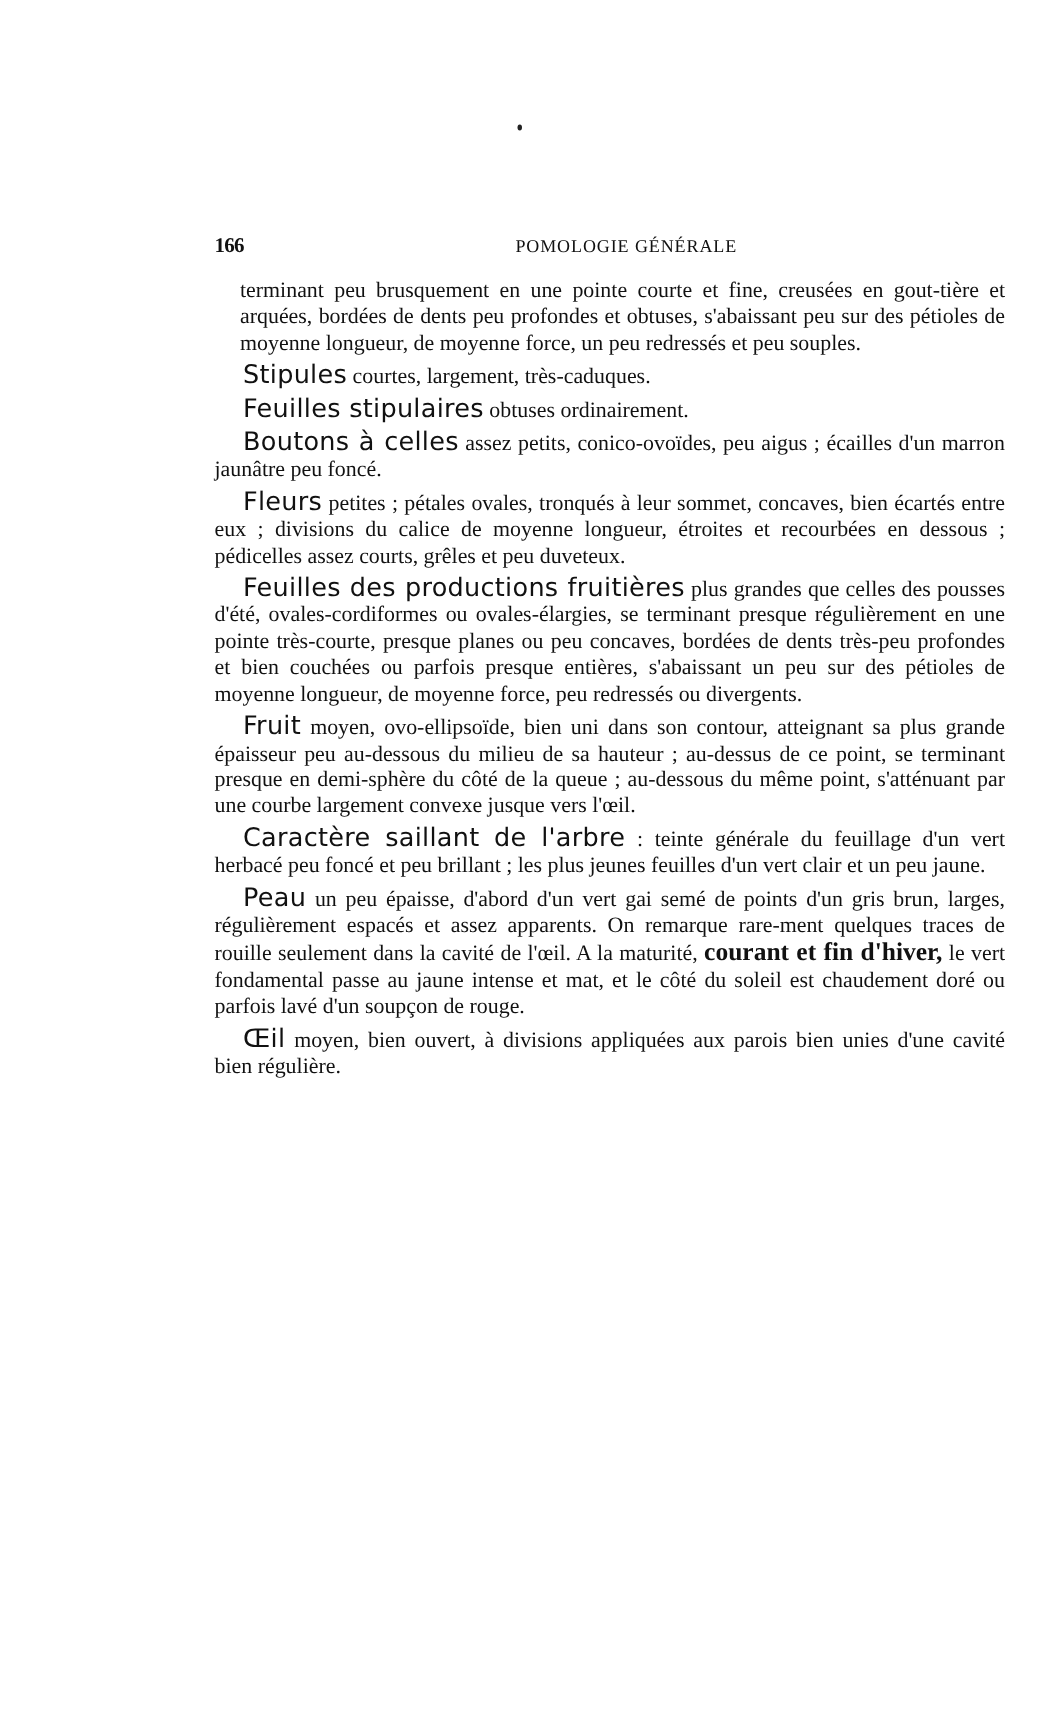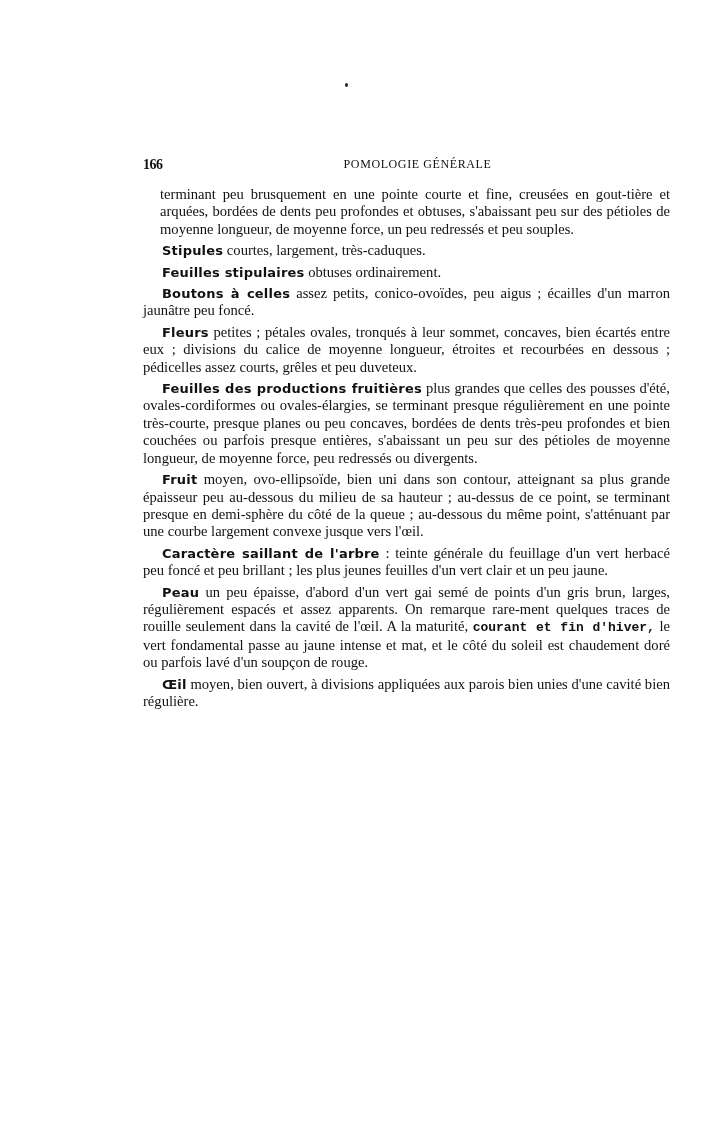--- a/index.html
+++ b/index.html
@@ -68,28 +68,28 @@
     .para {
       margin: 0 0 4px 0;
       text-indent: 19px;
     }
     .para.continuation {
       text-indent: 0;
       margin-left: 17px;
     }
     .term {
       font-family: "DejaVu Sans", "Liberation Sans", sans-serif;
-      font-weight: bold;
-      font-size: 13px;
+      font-weight: normal;
+      font-size: 17px;
       letter-spacing: 0.2px;
     }
     .inline-bold {
-      font-family: Liberation Mono, monospace;
+      font-family: Liberation Serif, serif;
       font-weight: bold;
-      font-size: 13px;
+      font-size: 17px;
     }
   </style>
 </head>
 <body>
 
 <div class="page">
 
   <span class="speck" style="left:345px; top:83px;"></span>
 
   <div class="running-head">

